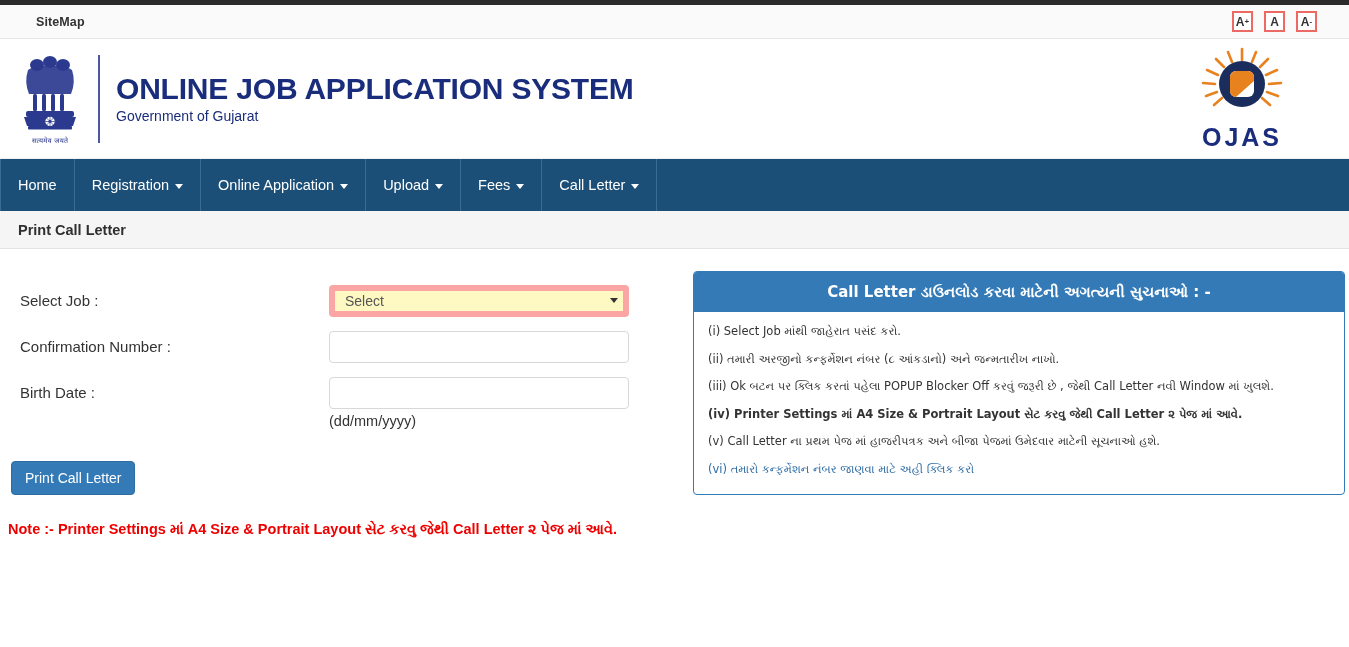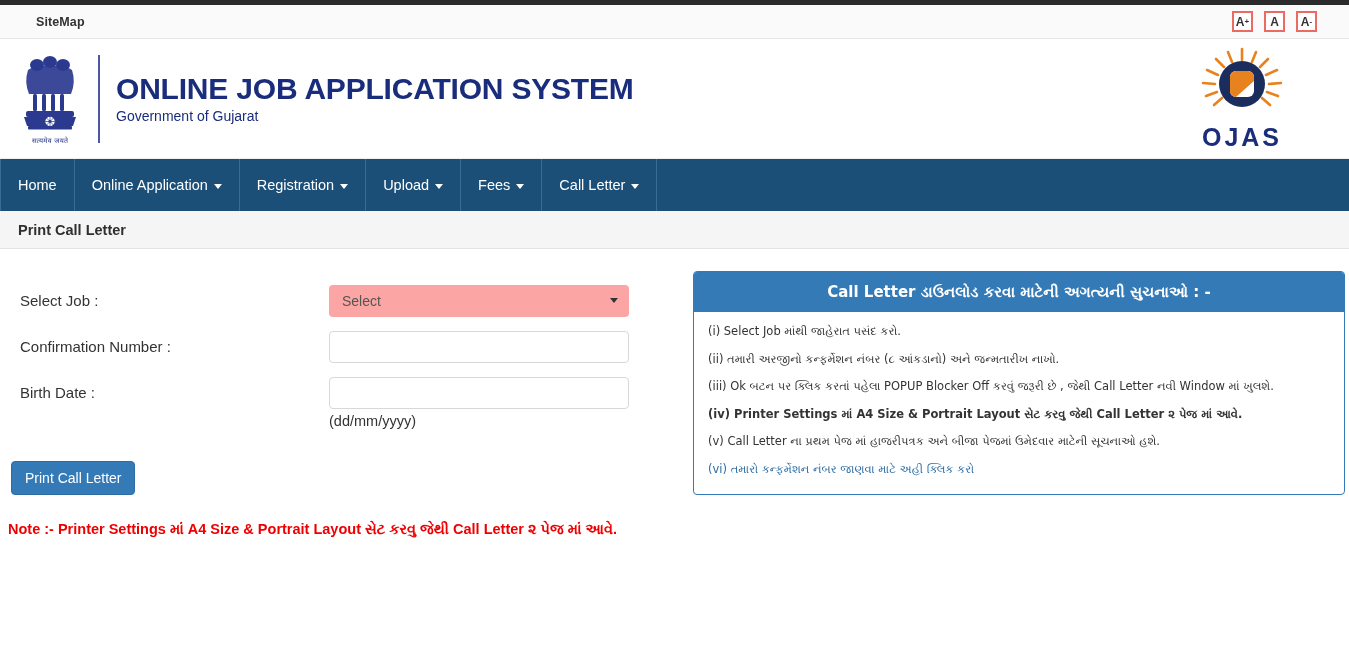--- a/index.html
+++ b/index.html
@@ -222,23 +222,23 @@
     width: 0; height: 0;
     border-left: 4px solid transparent;
     border-right: 4px solid transparent;
     border-top: 5px solid #333333;
     pointer-events: none;
   }
   .select-display {
     width: 300px;
     height: 32px;
     box-sizing: border-box;
-    border: 3px solid #fca5a5;
+    border: 6px solid #fca5a5;
     border-radius: 4px;
-    background: #fca5a5;
+    background: #fef9c3;
     font-size: 14px;
     color: #555555;
     display: flex;
     align-items: center;
     padding: 0 10px;
     cursor: pointer;
     font-family: "Liberation Sans", sans-serif;
   }
   .date-hint {
     font-size: 14.5px;
@@ -393,25 +393,25 @@
     </span>
     <div class="ojas-word">OJAS</div>
   </div>
 </div>
 
 <div class="navbar">
   <a class="nav-item" href="#">
     <span>Home</span>
   </a>
   <a class="nav-item" href="#">
+    <span>Registration</span>
+    <i class="caret-down"></i>
+  </a>
+  <a class="nav-item" href="#">
     <span>Online Application</span>
-    <i class="caret-down"></i>
-  </a>
-  <a class="nav-item" href="#">
-    <span>Registration</span>
     <i class="caret-down"></i>
   </a>
   <a class="nav-item" href="#">
     <span>Upload</span>
     <i class="caret-down"></i>
   </a>
   <a class="nav-item" href="#">
     <span>Fees</span>
     <i class="caret-down"></i>
   </a>

